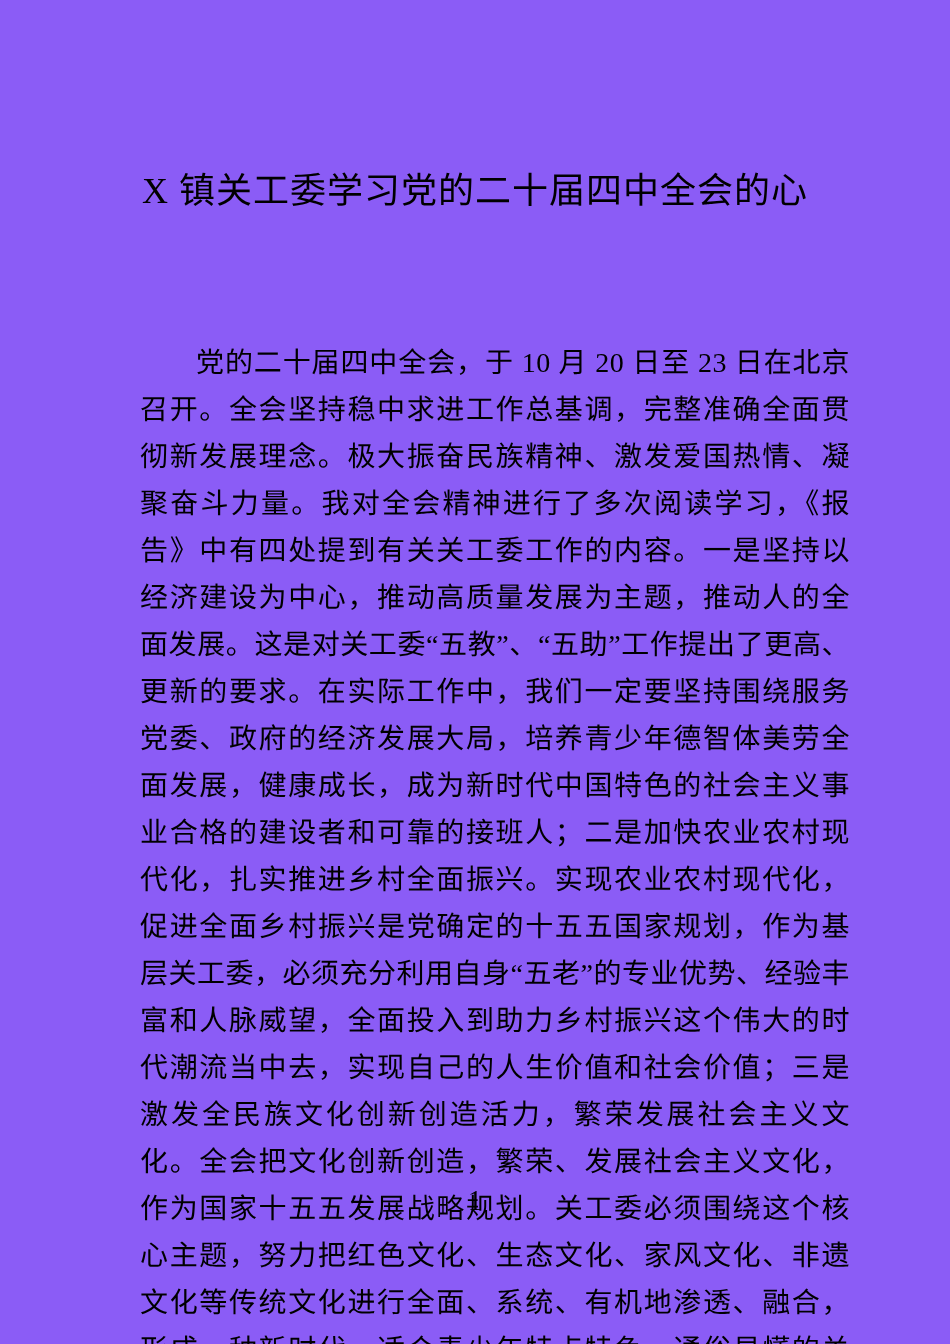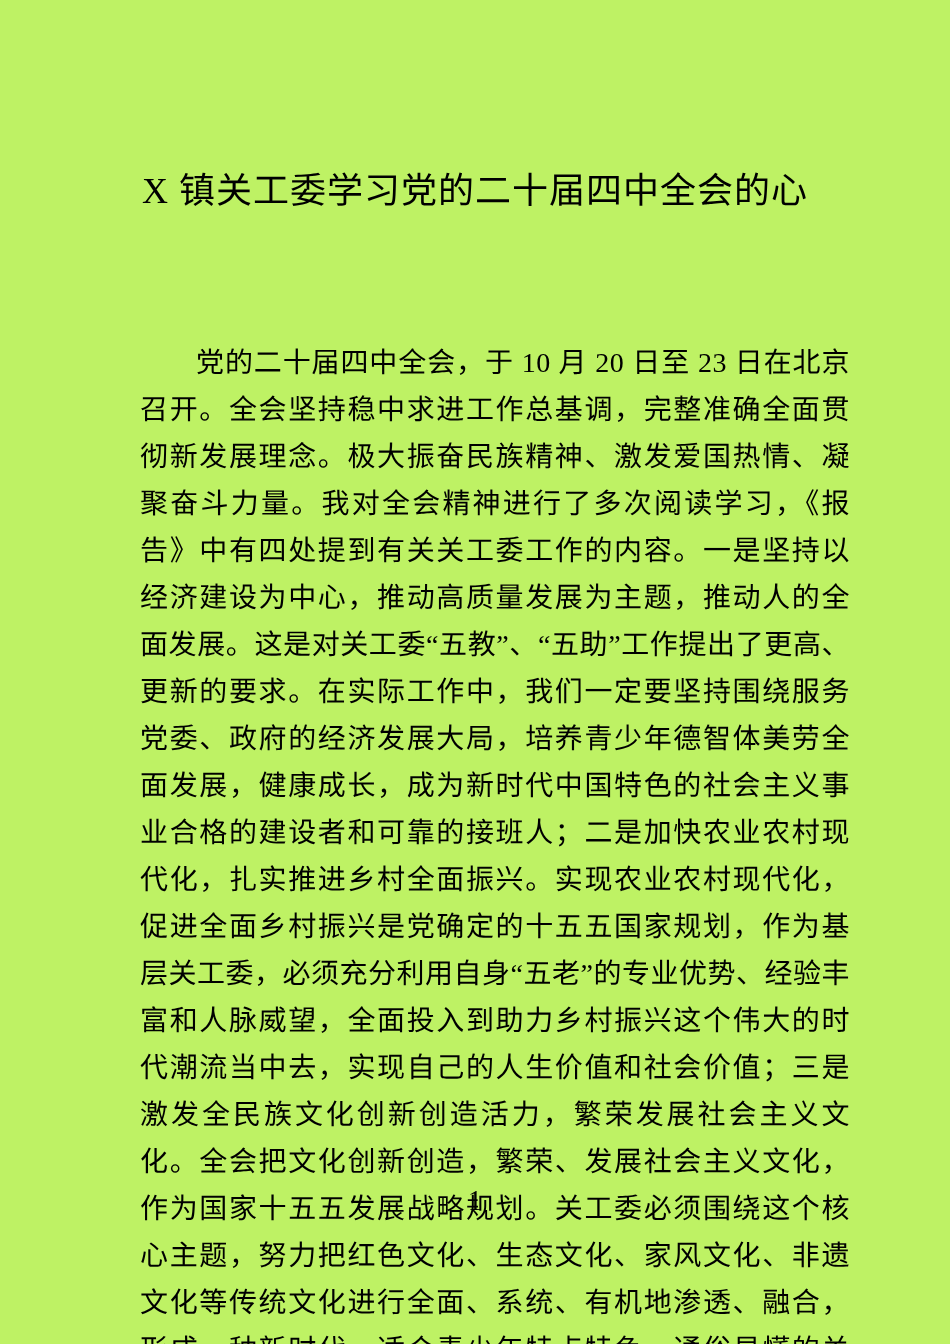--- a/index.html
+++ b/index.html
@@ -5,21 +5,21 @@
     html, body {
       margin: 0;
       padding: 0;
       background: #ffffff;
     }
     .page {
       position: relative;
       width: 950px;
       height: 1344px;
       margin: 0 auto;
-      background: #bef264;
+      background: #8b5cf6;
       color: #000000;
       font-family: "Liberation Serif", "DejaVu Serif", serif;
       overflow: hidden;
     }
     .doc-title {
       position: absolute;
       top: 155px;
       left: 0;
       right: 0;
       text-align: center;

